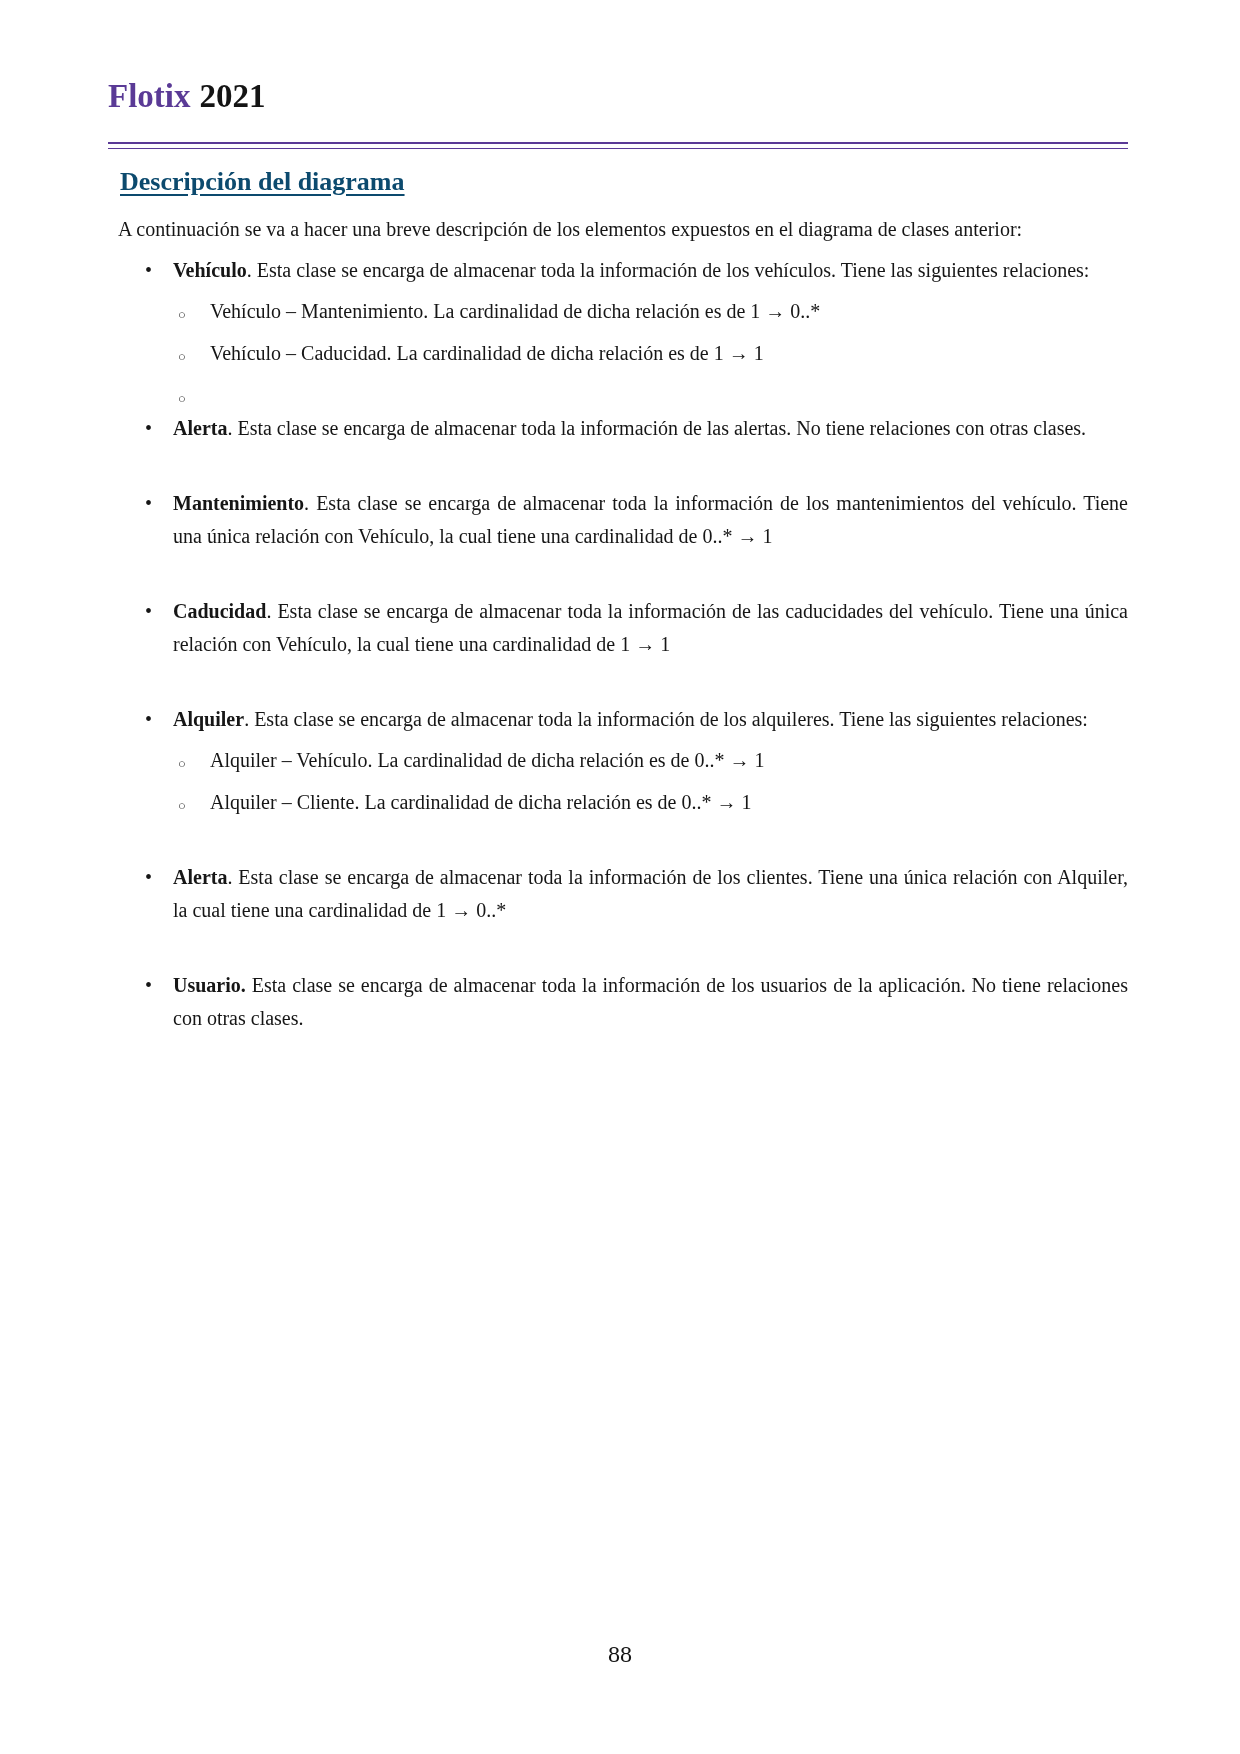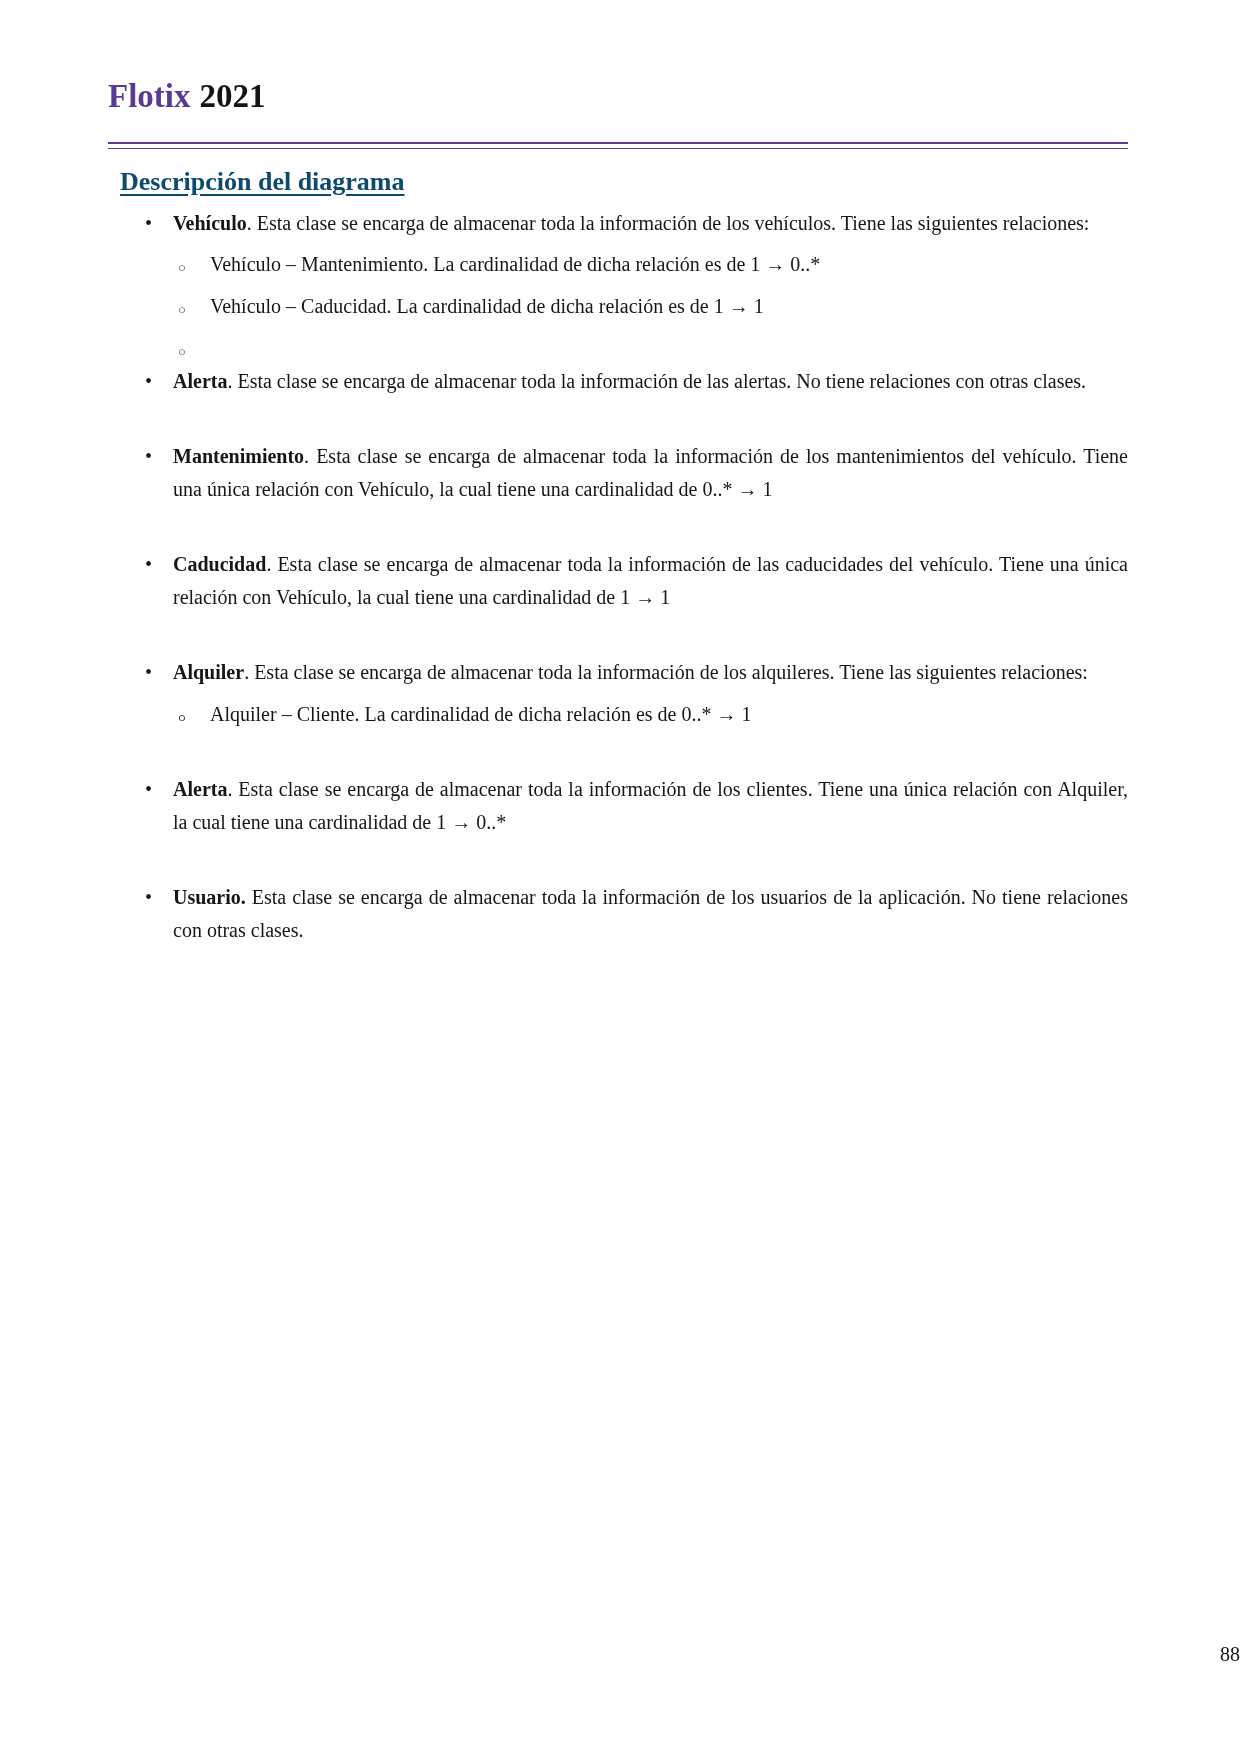--- a/index.html
+++ b/index.html
@@ -73,38 +73,39 @@
     top: 3px;
     font-size: 13px;
   }
 
   
   .page-footer {
     position: absolute;
     top: 1638px;
     left: 0;
     width: 100%;
-    text-align: right;
-    font-size: 20px;
+    text-align: center;
+    font-size: 24px;
     color: #141414;
   }
 </style>
 </head>
 <body>
 
 <div class="page">
   <div class="content">
 
     <div class="doc-header">
       <span class="brand">Flotix</span><span class="brand-year">2021</span>
     </div>
     <div class="header-rule"></div>
 
     <h2 class="section-title">Descripción del diagrama</h2>
 
+    <p class="intro">A continuación se va a hacer una breve descripción de los elementos expuestos en el diagrama de clases anterior:</p>
 
     <ul class="main-list">
 
       <li class="item">
         <span class="bullet-marker">•</span>
         <p class="item-text"><span class="term">Vehículo</span><span>. Esta clase se encarga de almacenar toda la información de los vehículos. Tiene las siguientes relaciones:</span></p>
         <ul class="sub-list">
           <li class="subitem">
             <span class="sub-bullet-marker">○</span>
             <span>Vehículo – Mantenimiento. La cardinalidad de dicha relación es de 1 → 0..*</span>
@@ -133,20 +134,21 @@
         <span class="bullet-marker">•</span>
         <p class="item-text"><span class="term">Caducidad</span><span>. Esta clase se encarga de almacenar toda la información de las caducidades del vehículo. Tiene una única relación con Vehículo, la cual tiene una cardinalidad de 1 → 1</span></p>
       </li>
 
       <li class="item">
         <span class="bullet-marker">•</span>
         <p class="item-text"><span class="term">Alquiler</span><span>. Esta clase se encarga de almacenar toda la información de los alquileres. Tiene las siguientes relaciones:</span></p>
         <ul class="sub-list">
           <li class="subitem">
             <span class="sub-bullet-marker">○</span>
+            <span>Alquiler – Vehículo. La cardinalidad de dicha relación es de 0..* → 1</span>
           </li>
           <li class="subitem">
             <span class="sub-bullet-marker">○</span>
             <span>Alquiler – Cliente. La cardinalidad de dicha relación es de 0..* → 1</span>
           </li>
         </ul>
       </li>
 
       <li class="item">
         <span class="bullet-marker">•</span>

